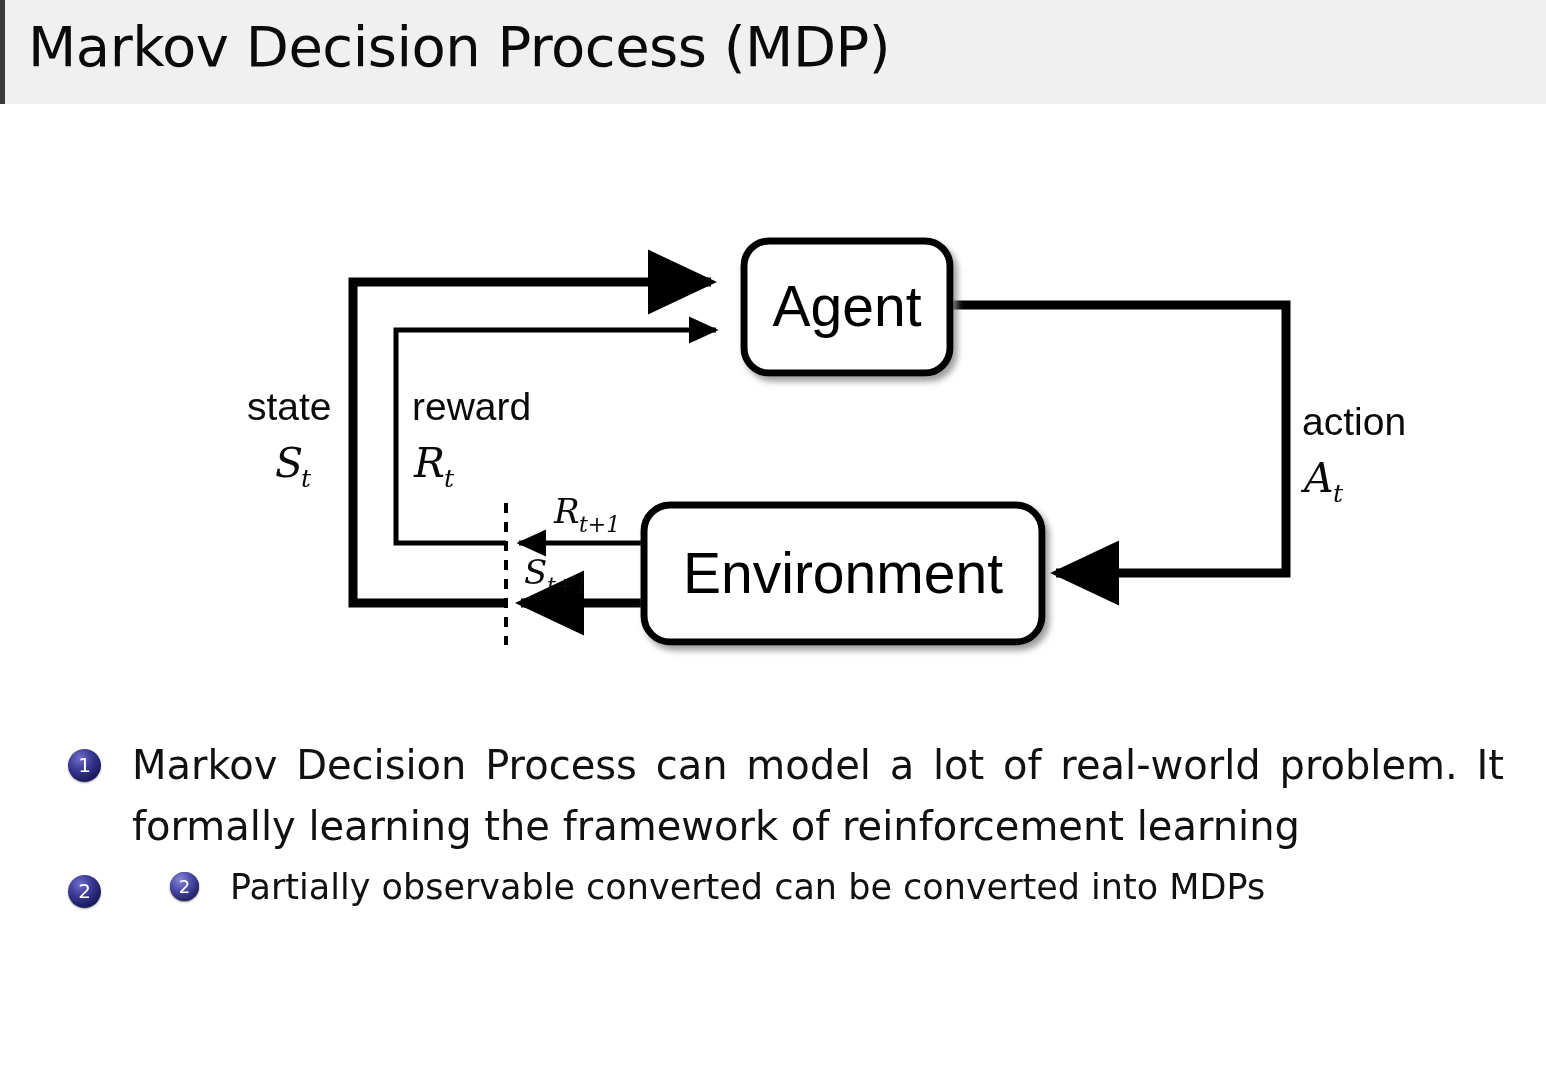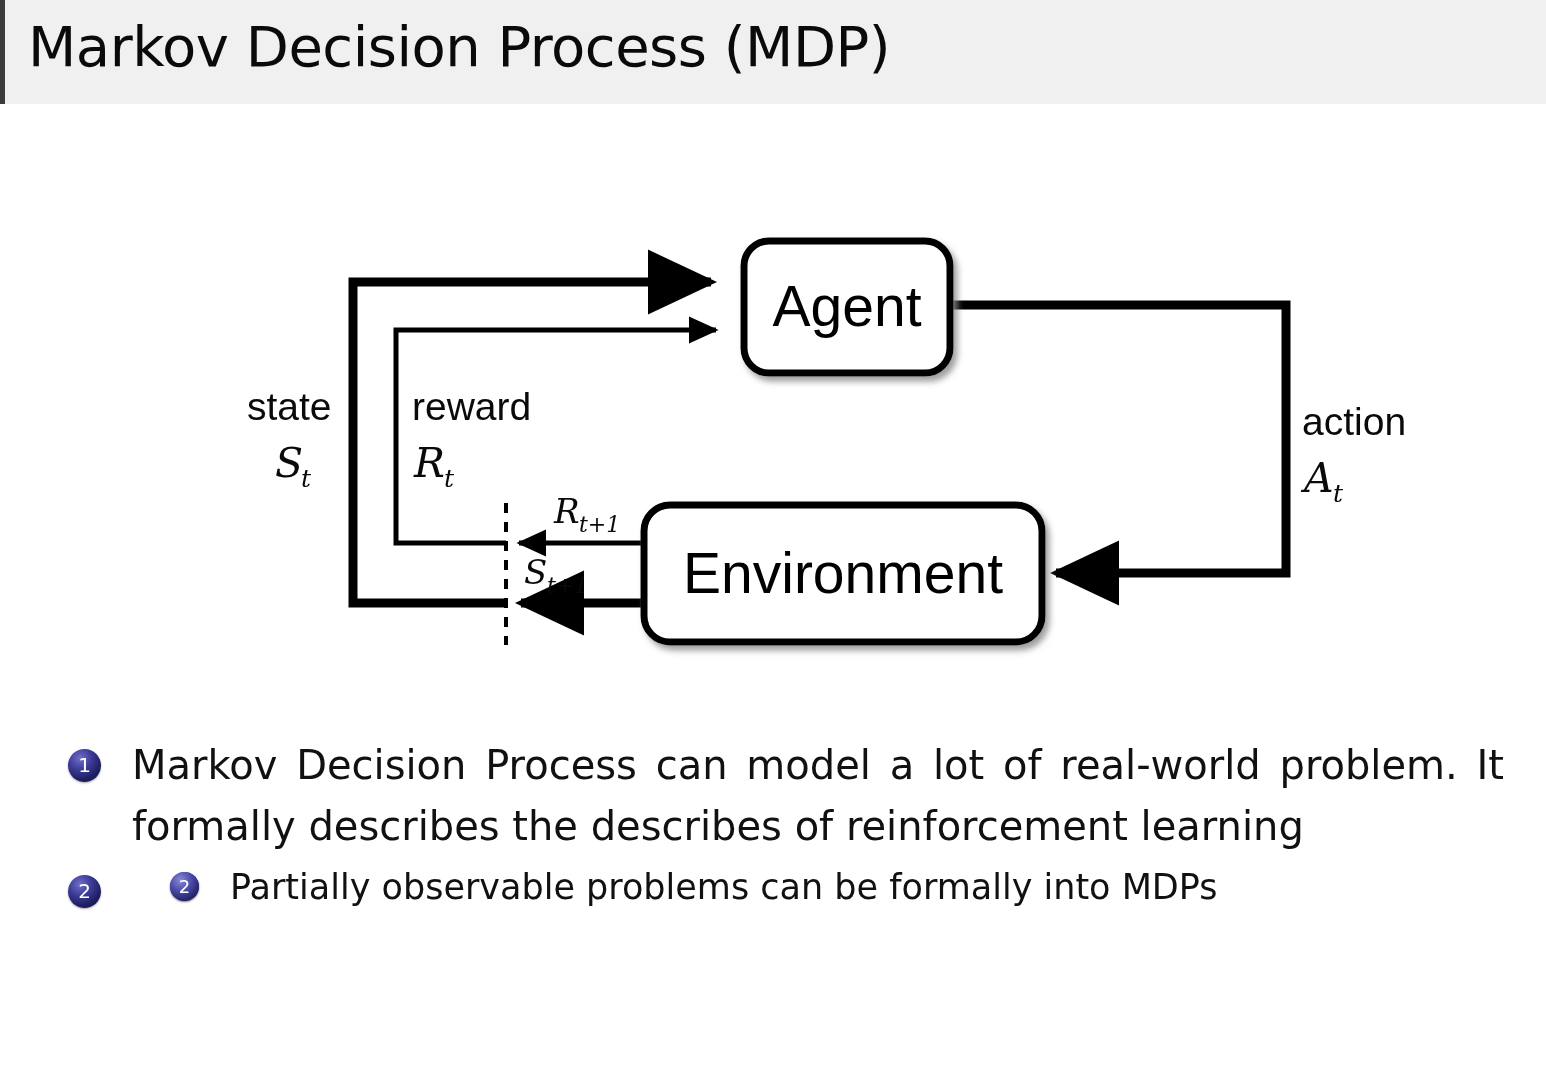--- a/index.html
+++ b/index.html
@@ -232,29 +232,29 @@
       <text class="diag-math-small" x="508" y="474">S</text>
       <text class="diag-math-small-sub" x="531" y="483">t+1</text>
     </g>
   </svg>
 </div>
 
 <div id="bullets">
 
   <div class="lvl1-item">
     <span class="badge lvl1">1</span>
-    <span class="text-block">Markov Decision Process can model a lot of real-world problem. It formally describes the describes of reinforcement learning</span>
+    <span class="text-block">Markov Decision Process can model a lot of real-world problem. It formally learning the framework of reinforcement learning</span>
   </div>
 
   <div class="lvl1-item">
     <span class="badge lvl1">2</span>
   </div>
 
   <div class="lvl2-item">
     <span class="badge lvl2">1</span>
   </div>
 
   <div class="lvl2-item">
     <span class="badge lvl2">2</span>
-    <span class="text-block">Partially observable problems can be formally into MDPs</span>
+    <span class="text-block">Partially observable converted can be converted into MDPs</span>
   </div>
 
 </div>
 
 </body></html>

